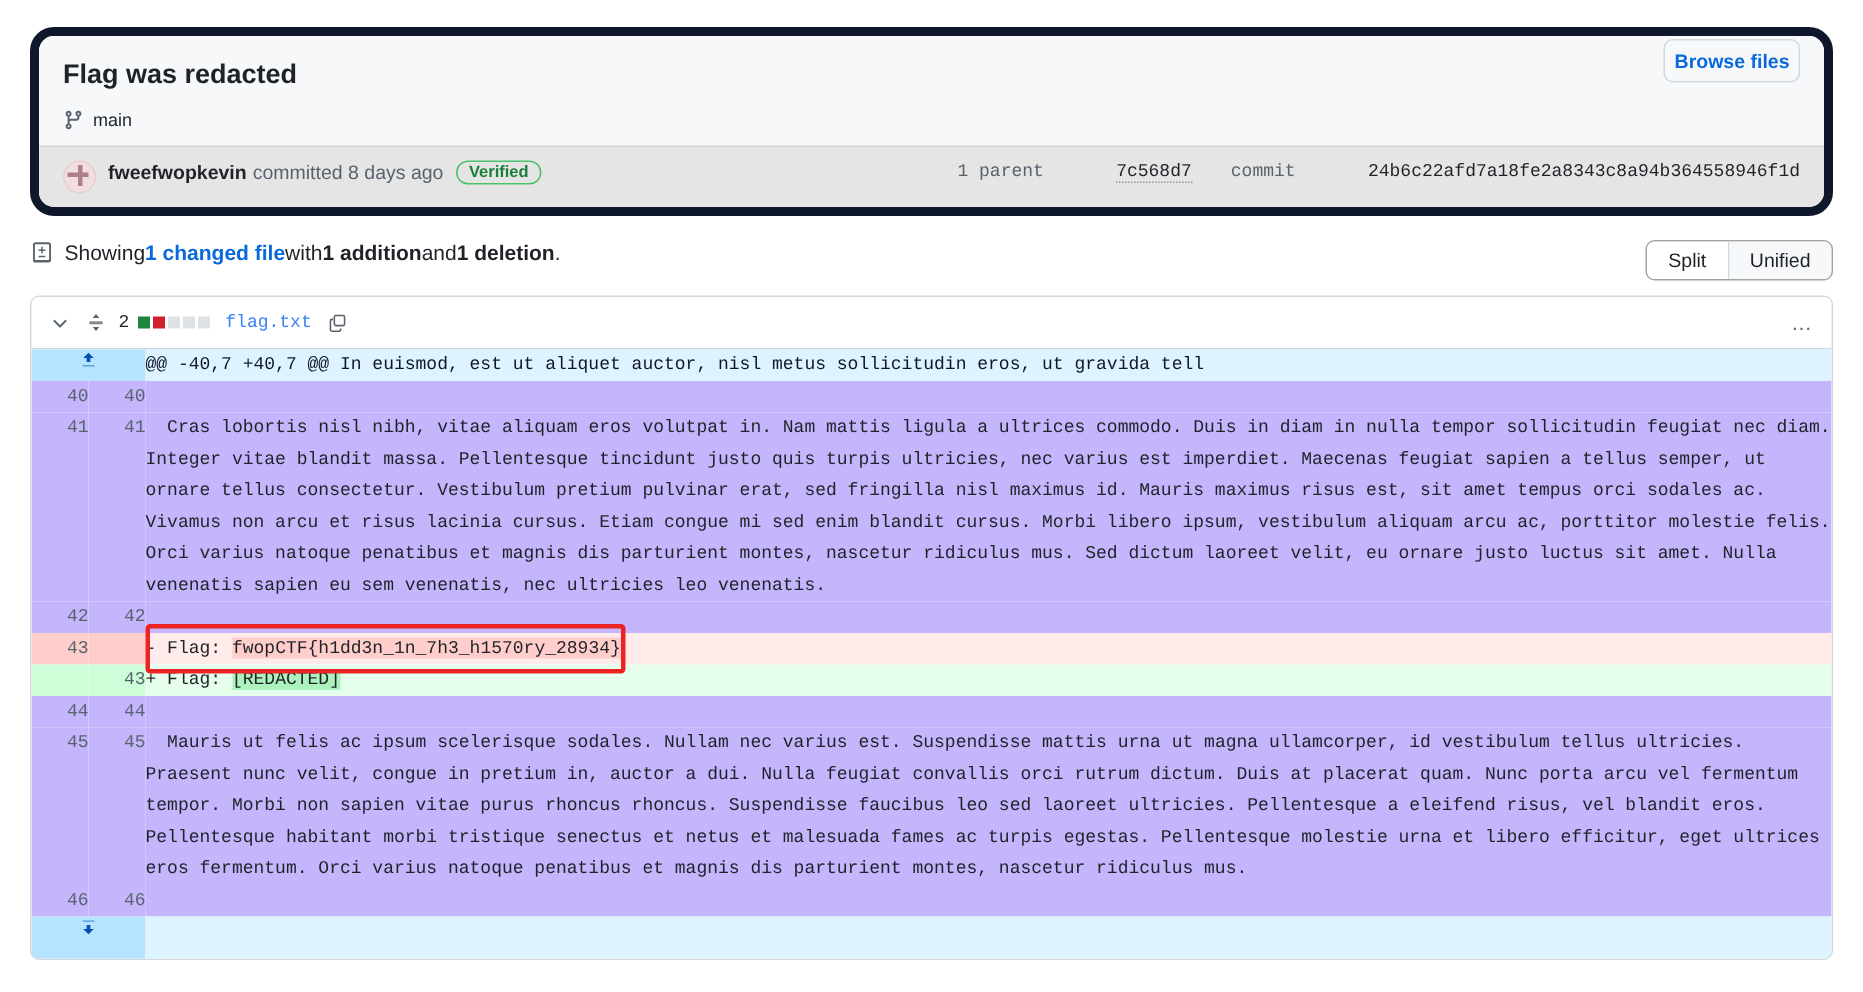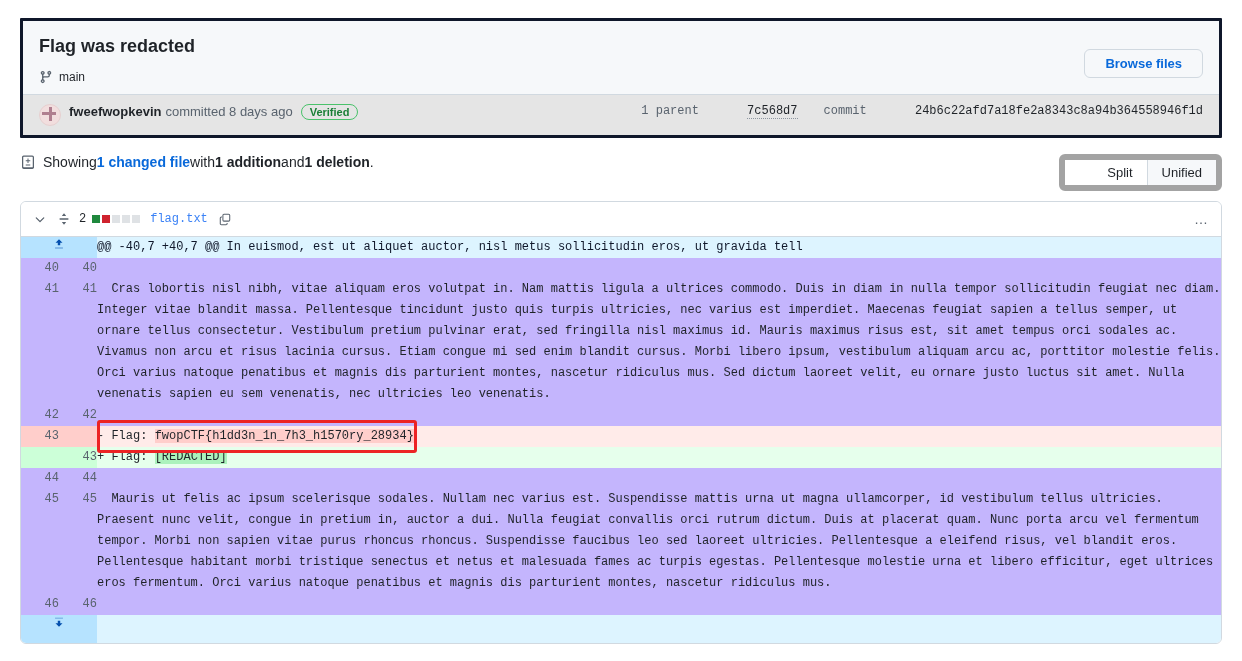--- a/index.html
+++ b/index.html
@@ -8,22 +8,22 @@
     background:#ffffff;
     font-family:"Liberation Sans", sans-serif;
     font-size:14px;
     color:#1f2328;
     -webkit-font-smoothing:antialiased;
   }
   .page{padding:18px 20px 0 20px;box-sizing:border-box;}
 
   
   .commit-card{
-    border:3px solid #0f172a;
-    border-radius:1px;
+    border:6px solid #0f172a;
+    border-radius:16px;
     background:#ffffff;
     overflow:hidden;
   }
   .commit-head{
     background:#f6f8fa;
     padding:14px 16px 10px 16px;
     position:relative;
     border-bottom:1px solid #d1d9e0;
   }
   .commit-title{
@@ -32,27 +32,27 @@
     line-height:1.3;
     margin:0 0 12px 0;
     color:#1f2328;
   }
   .branch-row{
     display:flex;align-items:center;gap:6px;
     font-size:12px;color:#59636e;
   }
   .branch-name{font-size:12px;color:#1f2328;}
   .browse-btn{
-    position:absolute;right:16px;top:28px;
+    position:absolute;right:16px;top:2px;
     border:1px solid #d1d9e0;
     border-radius:6px;
     background:#f6f8fa;
     color:#0969da;
     font-size:13px;font-weight:600;
-    padding:6px 20px;
+    padding:6px 6px;
     cursor:pointer;
     font-family:"Liberation Sans", sans-serif;
   }
   .commit-meta{
     display:flex;align-items:flex-start;
     padding:9px 16px;
     background:#e5e5e5;
     font-size:13px;
     color:#59636e;
   }
@@ -95,21 +95,21 @@
     margin:16px 0 10px 0;
     font-size:14px;color:#1f2328;
   }
   .showing-icon{
     width:16px;height:16px;margin-right:7px;flex:none;color:#59636e;
   }
   .link{color:#0969da;font-weight:600;}
   .bold{font-weight:600;}
   .seg{
     margin-left:auto;display:flex;
-    border:6px solid #a3a3a3;border-radius:6px;overflow:hidden;padding-left:28px;
+    border:1px solid #a3a3a3;border-radius:6px;overflow:hidden;
   }
   .seg button{
     border:0;background:#f6f8fa;
     font-size:13px;padding:5px 14px;
     color:#1f2328;cursor:pointer;
     font-family:"Liberation Sans", sans-serif;
   }
   .seg button.split{background:#ffffff;border-right:1px solid #d1d9e0;}
 
   

